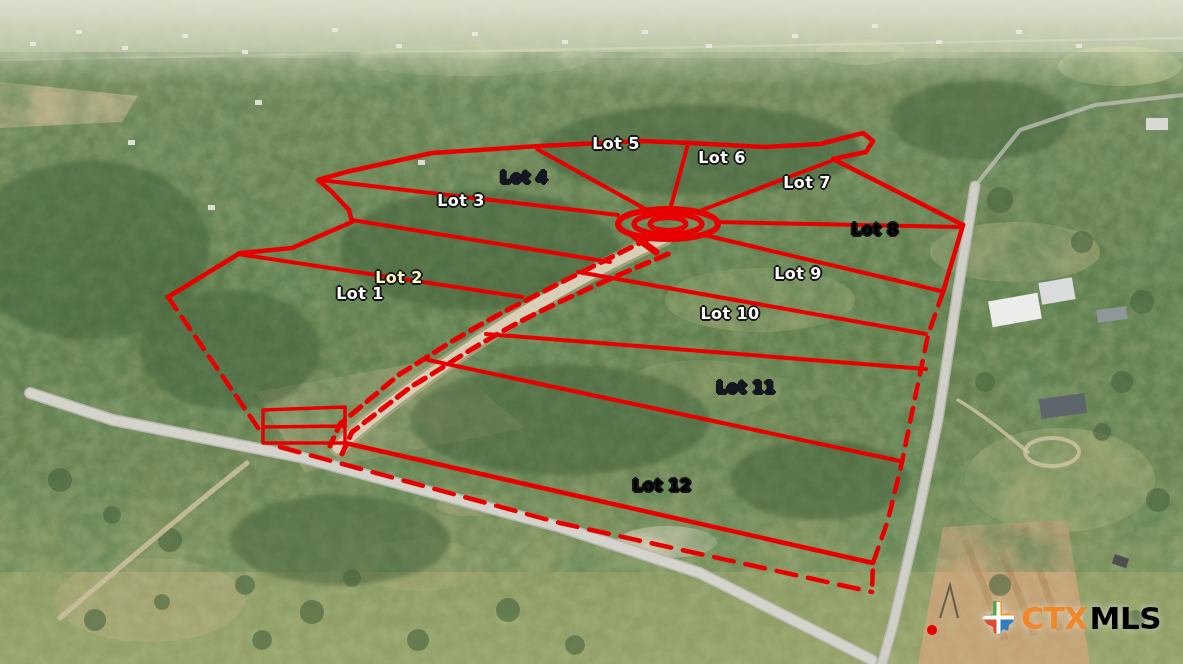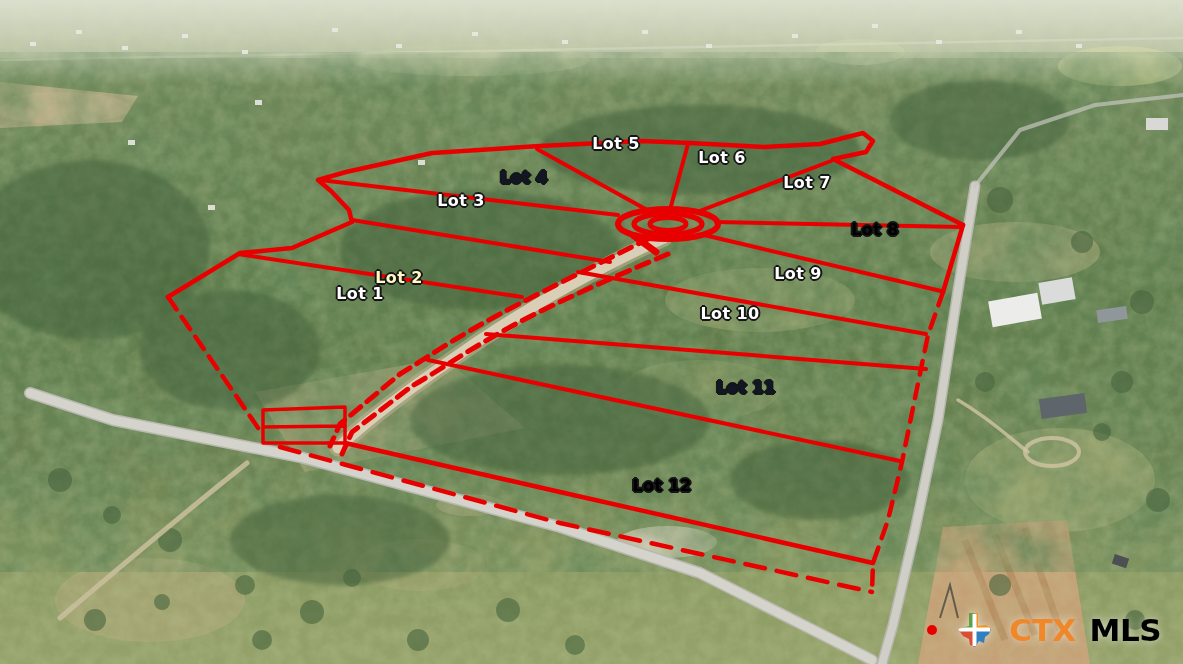--- a/index.html
+++ b/index.html
@@ -11,21 +11,21 @@
   #scene{position:absolute;inset:0;display:block;}
   #labels-layer{position:absolute;inset:0;pointer-events:none;}
   .lot-label{
     position:absolute;transform:translate(-50%,-50%);
     color:#ffffff;font-size:16px;font-weight:700;letter-spacing:.4px;white-space:nowrap;
     text-shadow:
       -2px 0 0 #161616, 2px 0 0 #161616, 0 -2px 0 #161616, 0 2px 0 #161616,
       -1px -1px 0 #161616, 1px 1px 0 #161616, 1px -1px 0 #161616, -1px 1px 0 #161616;
   }
   #watermark{
-    position:absolute;right:22px;bottom:16px;display:flex;align-items:center;gap:14px;
+    position:absolute;right:22px;bottom:28px;display:flex;align-items:center;gap:2px;
     filter:drop-shadow(0 0 4px rgba(255,255,255,.55));
     justify-content:space-between;
   }
   #watermark .wm-text{font-size:31px;font-weight:700;letter-spacing:-.5px;line-height:1;}
   #watermark svg{display:block;margin-right:3px;}
 </style>
 </head>
 <body>
 
 <div id="stage">

